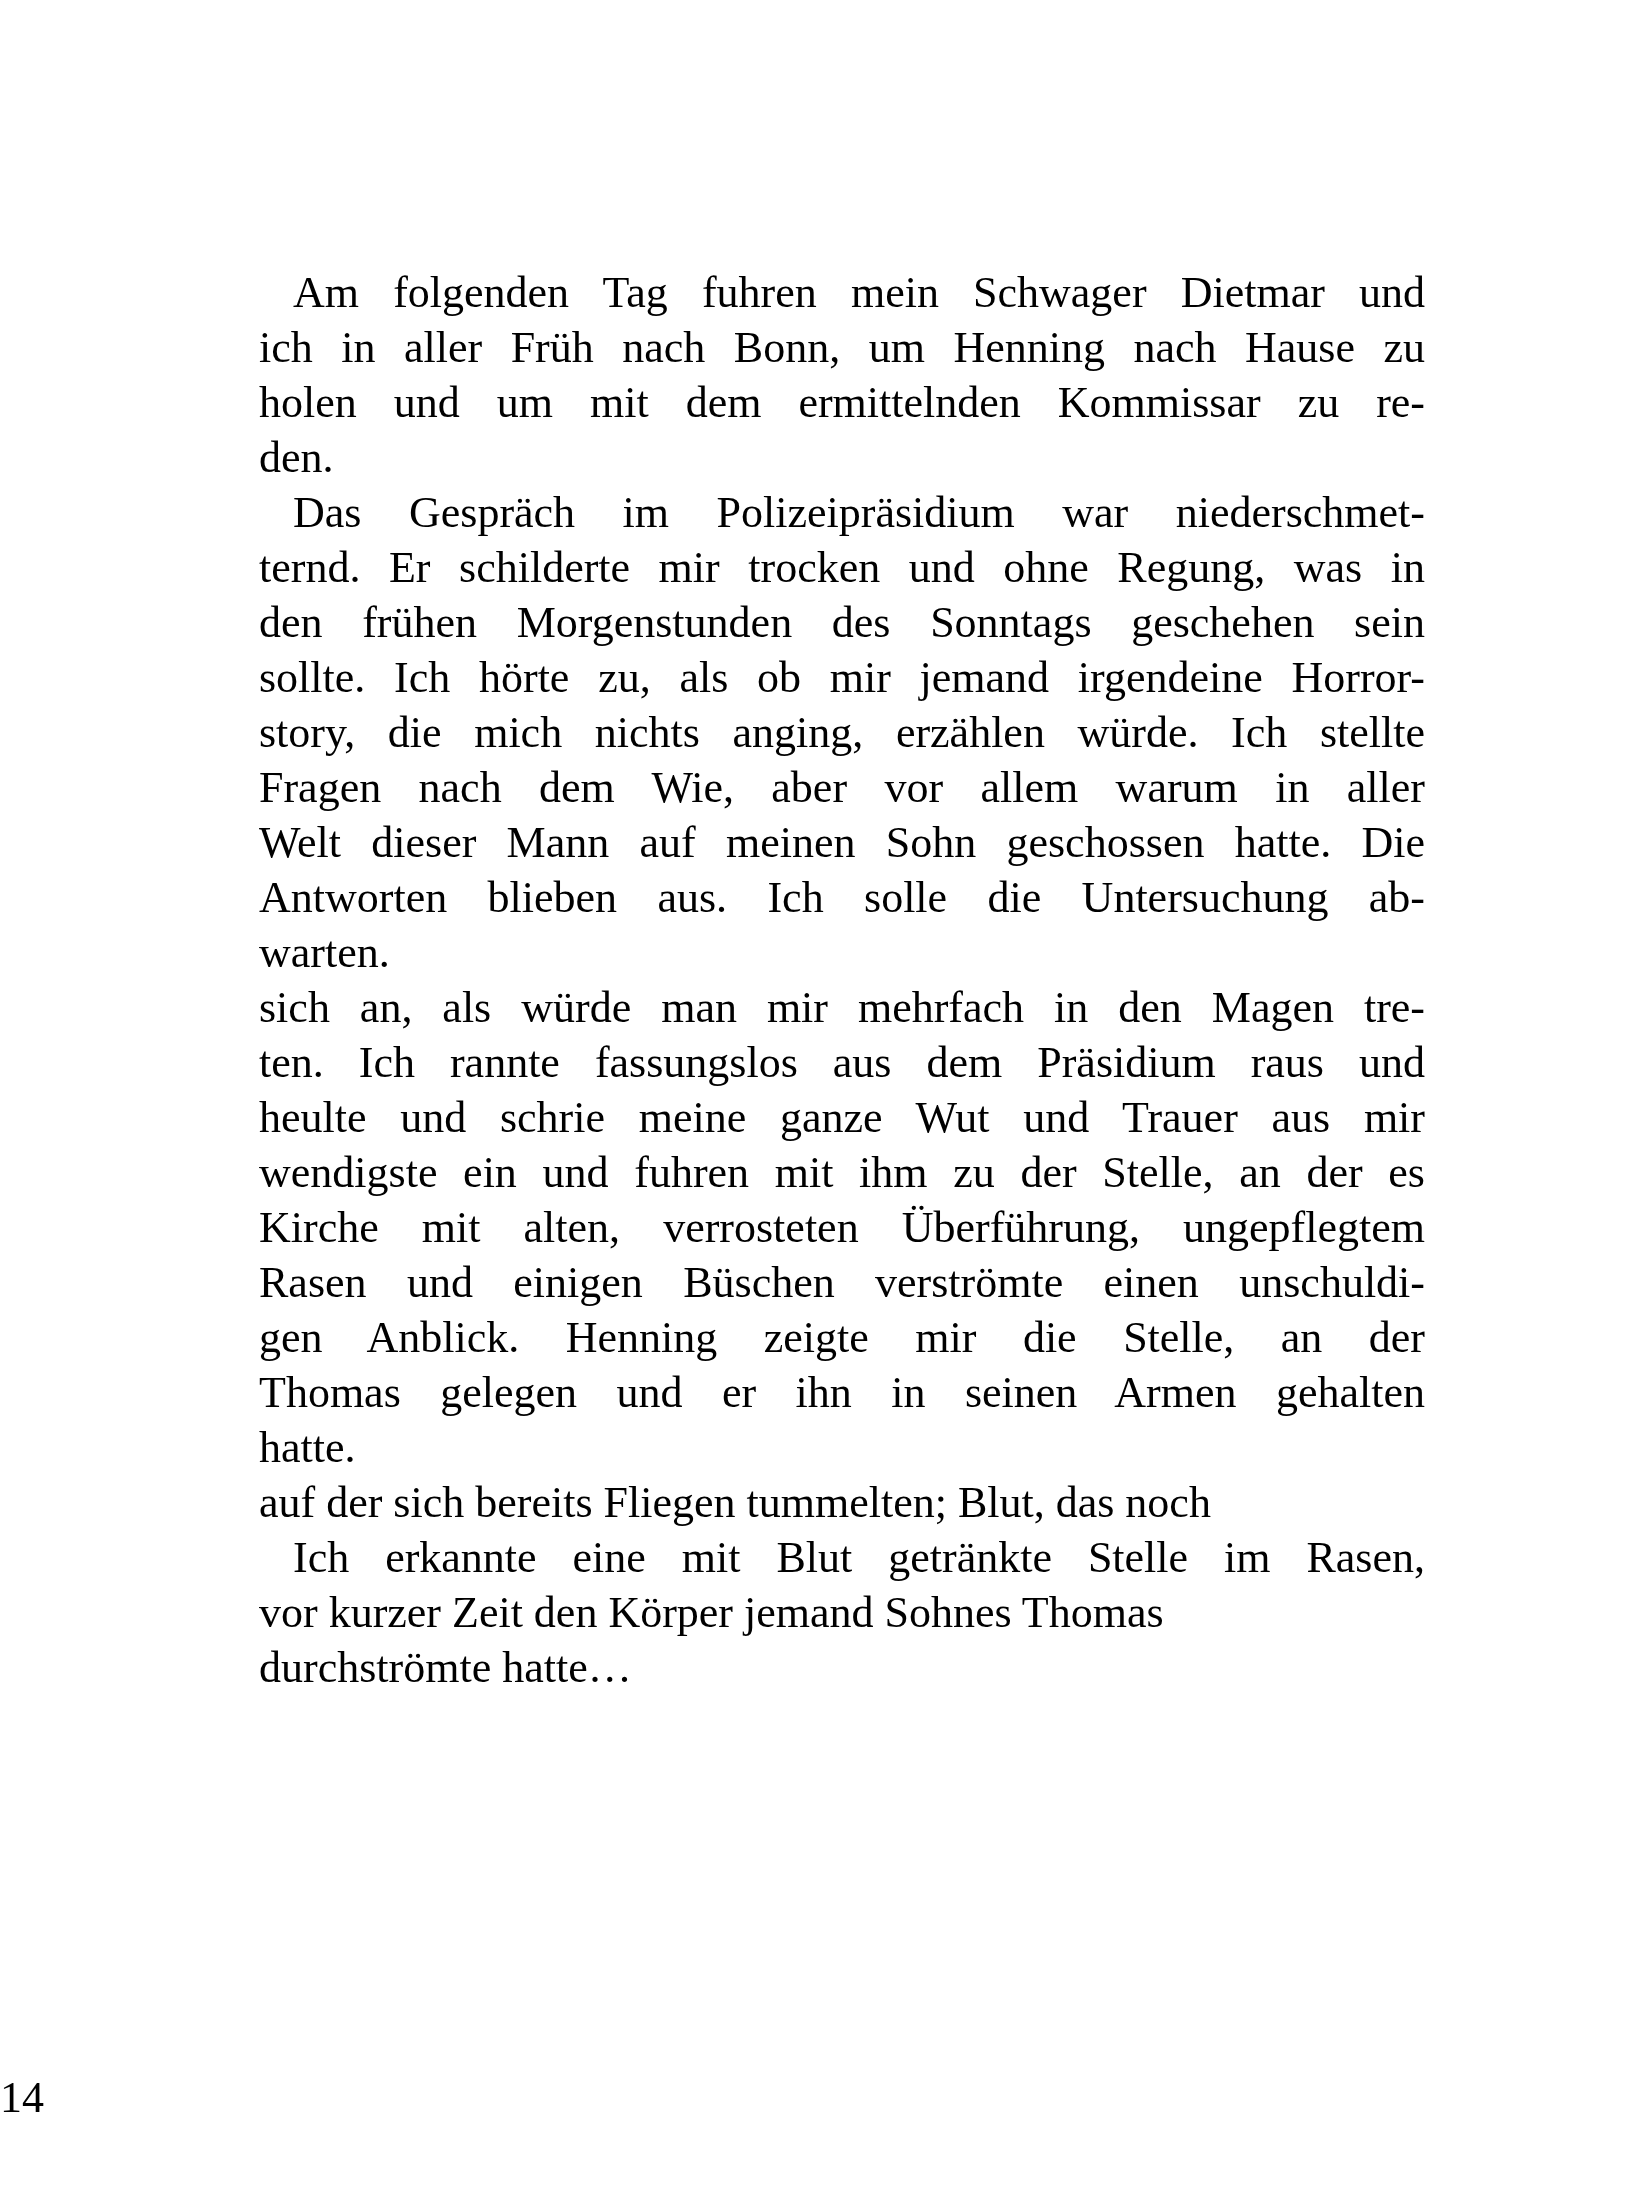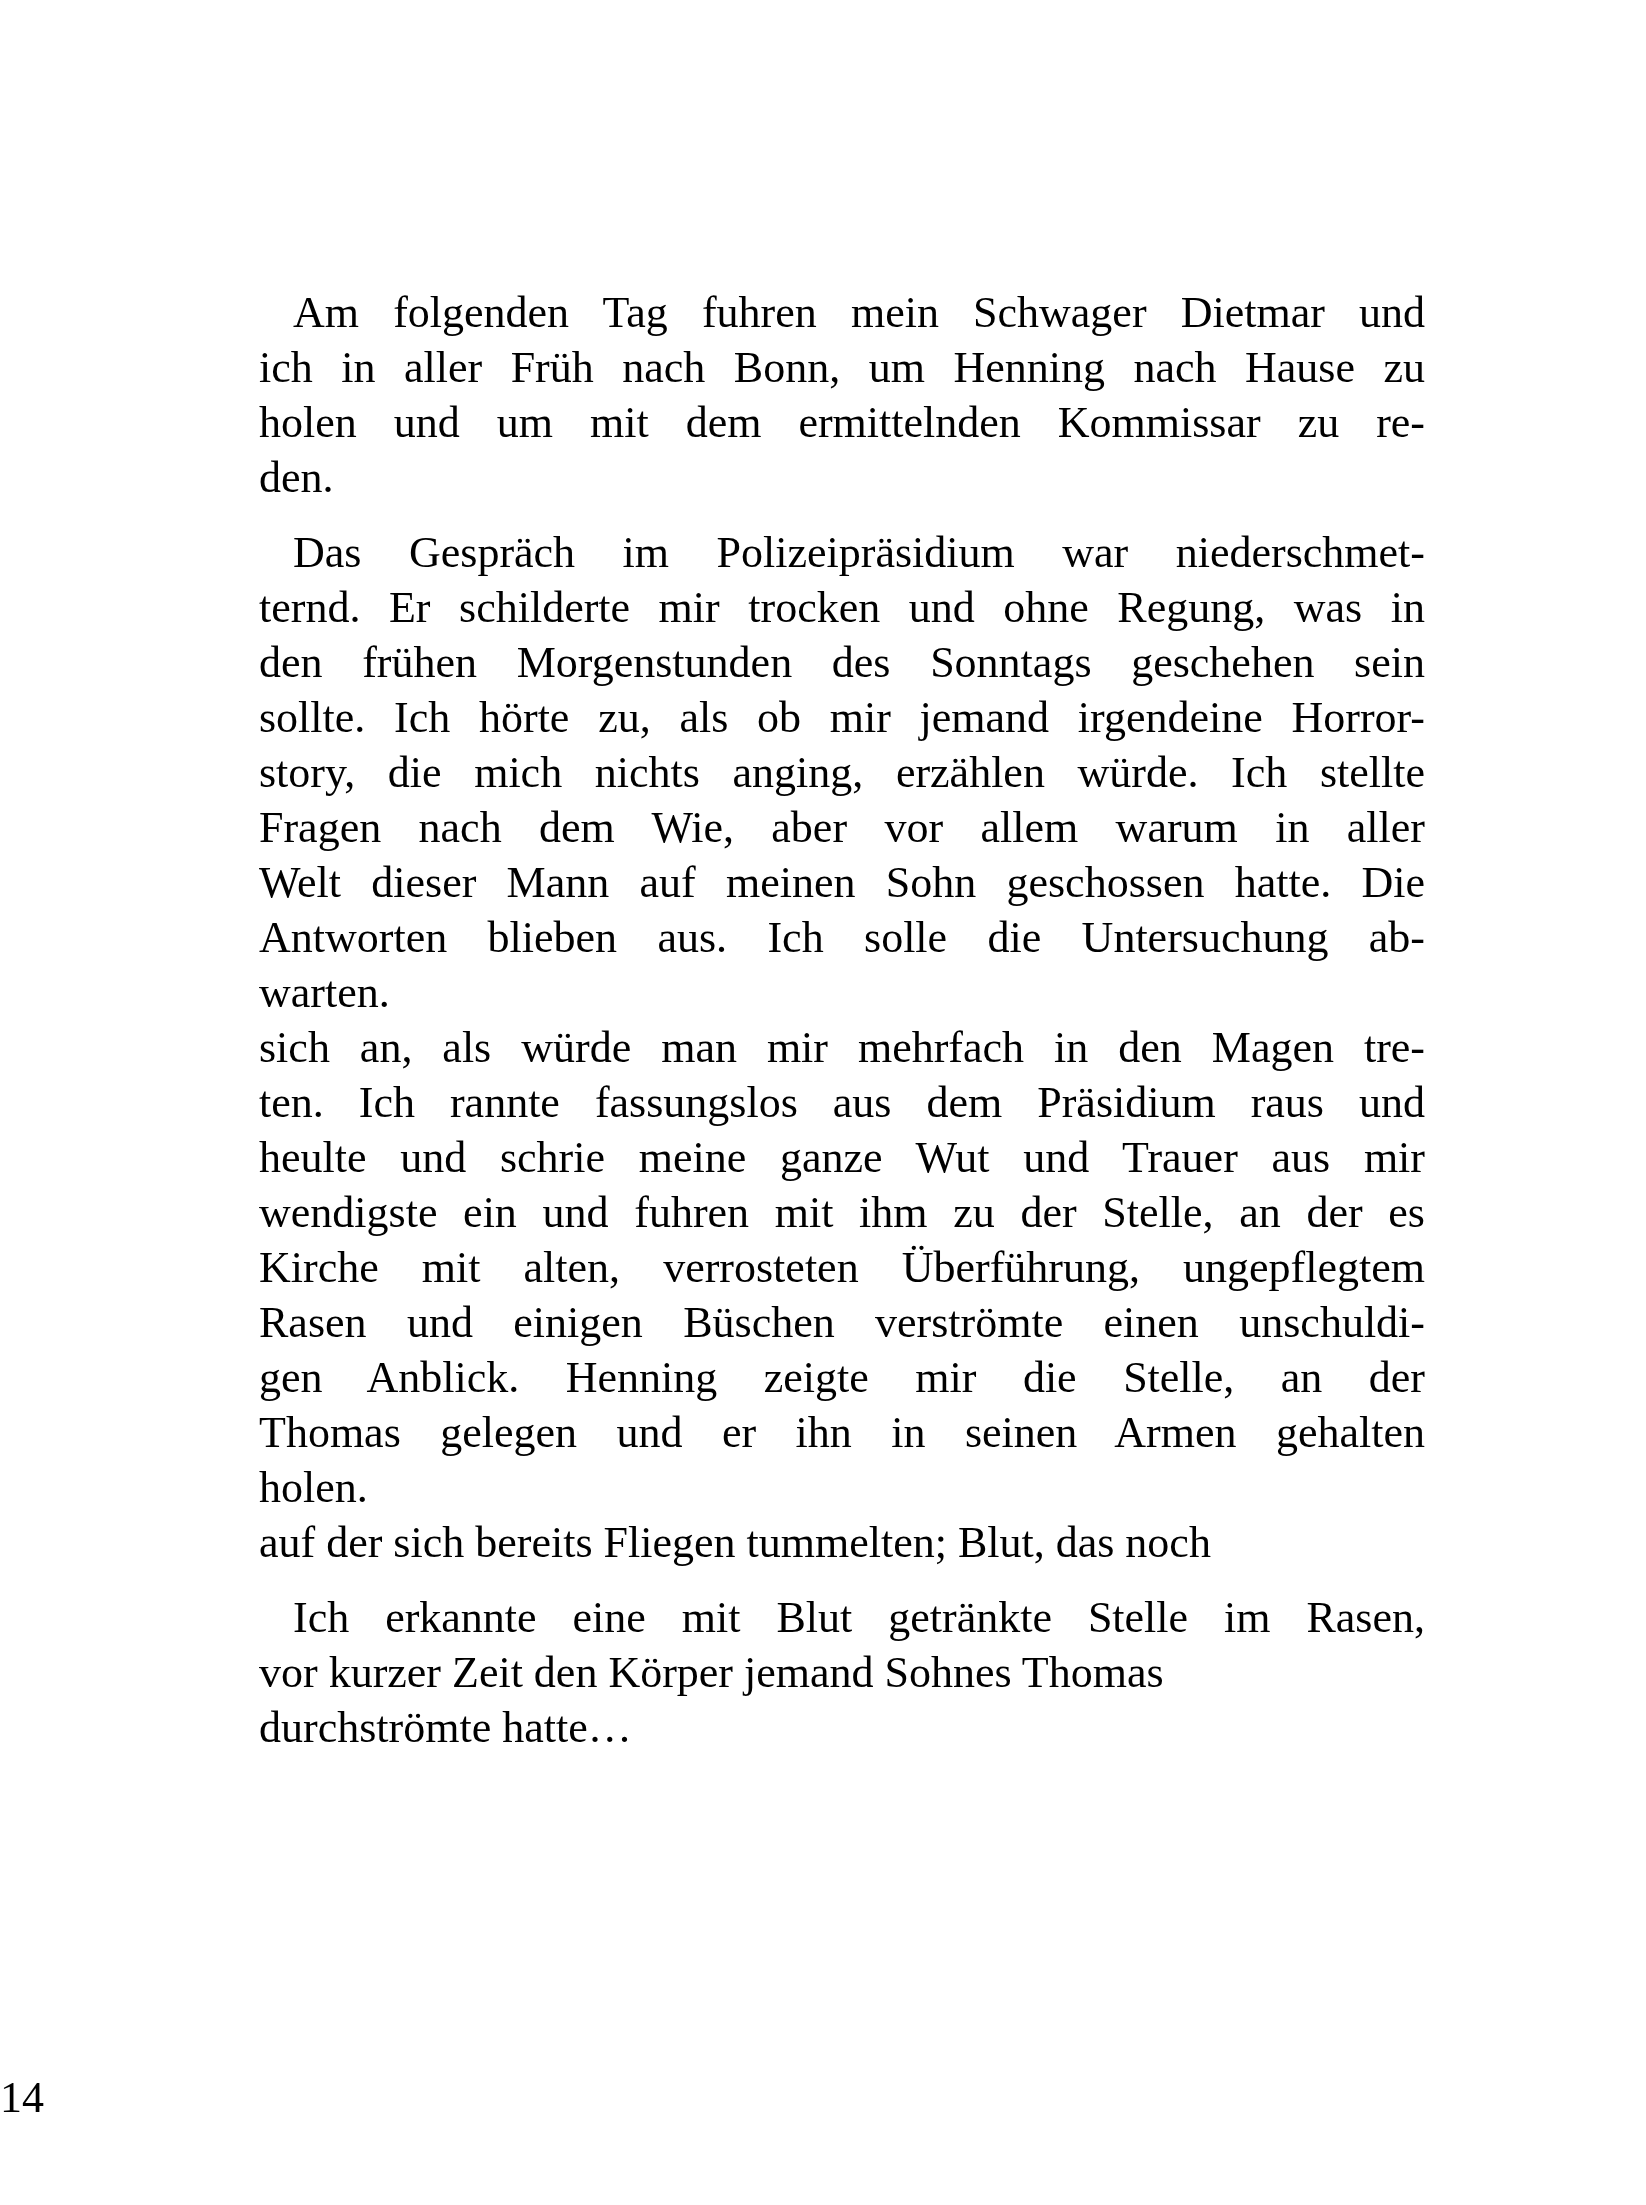--- a/index.html
+++ b/index.html
@@ -32,21 +32,20 @@
       display: block;
       font-size: 44px;
       line-height: 55px;
       height: 55px;
       white-space: nowrap;
       text-align: justify;
       text-align-last: justify;
     }
     .line.indent {
       padding-left: 34px;
-      margin-top: 20px;
     }
     .line.last {
       text-align-last: left;
     }
     .page-number {
       position: absolute;
       left: 0;
       width: 1646px;
       top: 2073px;
       font-size: 44px;
@@ -80,21 +79,21 @@
 
     <div>
       <span class="line">sich an, als würde man mir mehrfach in den Magen tre-</span>
       <span class="line">ten. Ich rannte fassungslos aus dem Präsidium raus und</span>
       <span class="line">heulte und schrie meine ganze Wut und Trauer aus mir</span>
       <span class="line">wendigste ein und fuhren mit ihm zu der Stelle, an der es</span>
       <span class="line">Kirche mit alten, verrosteten Überführung, ungepflegtem</span>
       <span class="line">Rasen und einigen Büschen verströmte einen unschuldi-</span>
       <span class="line">gen Anblick. Henning zeigte mir die Stelle, an der</span>
       <span class="line">Thomas gelegen und er ihn in seinen Armen gehalten</span>
-      <span class="line last">holen.</span>
+      <span class="line last">hatte.</span>
     </div>
 
     <div>
       <span class="line last">auf der sich bereits Fliegen tummelten; Blut, das noch</span>
       <span class="line indent">Ich erkannte eine mit Blut getränkte Stelle im Rasen,</span>
       <span class="line last">vor kurzer Zeit den Körper jemand Sohnes Thomas</span>
       <span class="line last">durchströmte hatte…</span>
     </div>
 
   </div>

